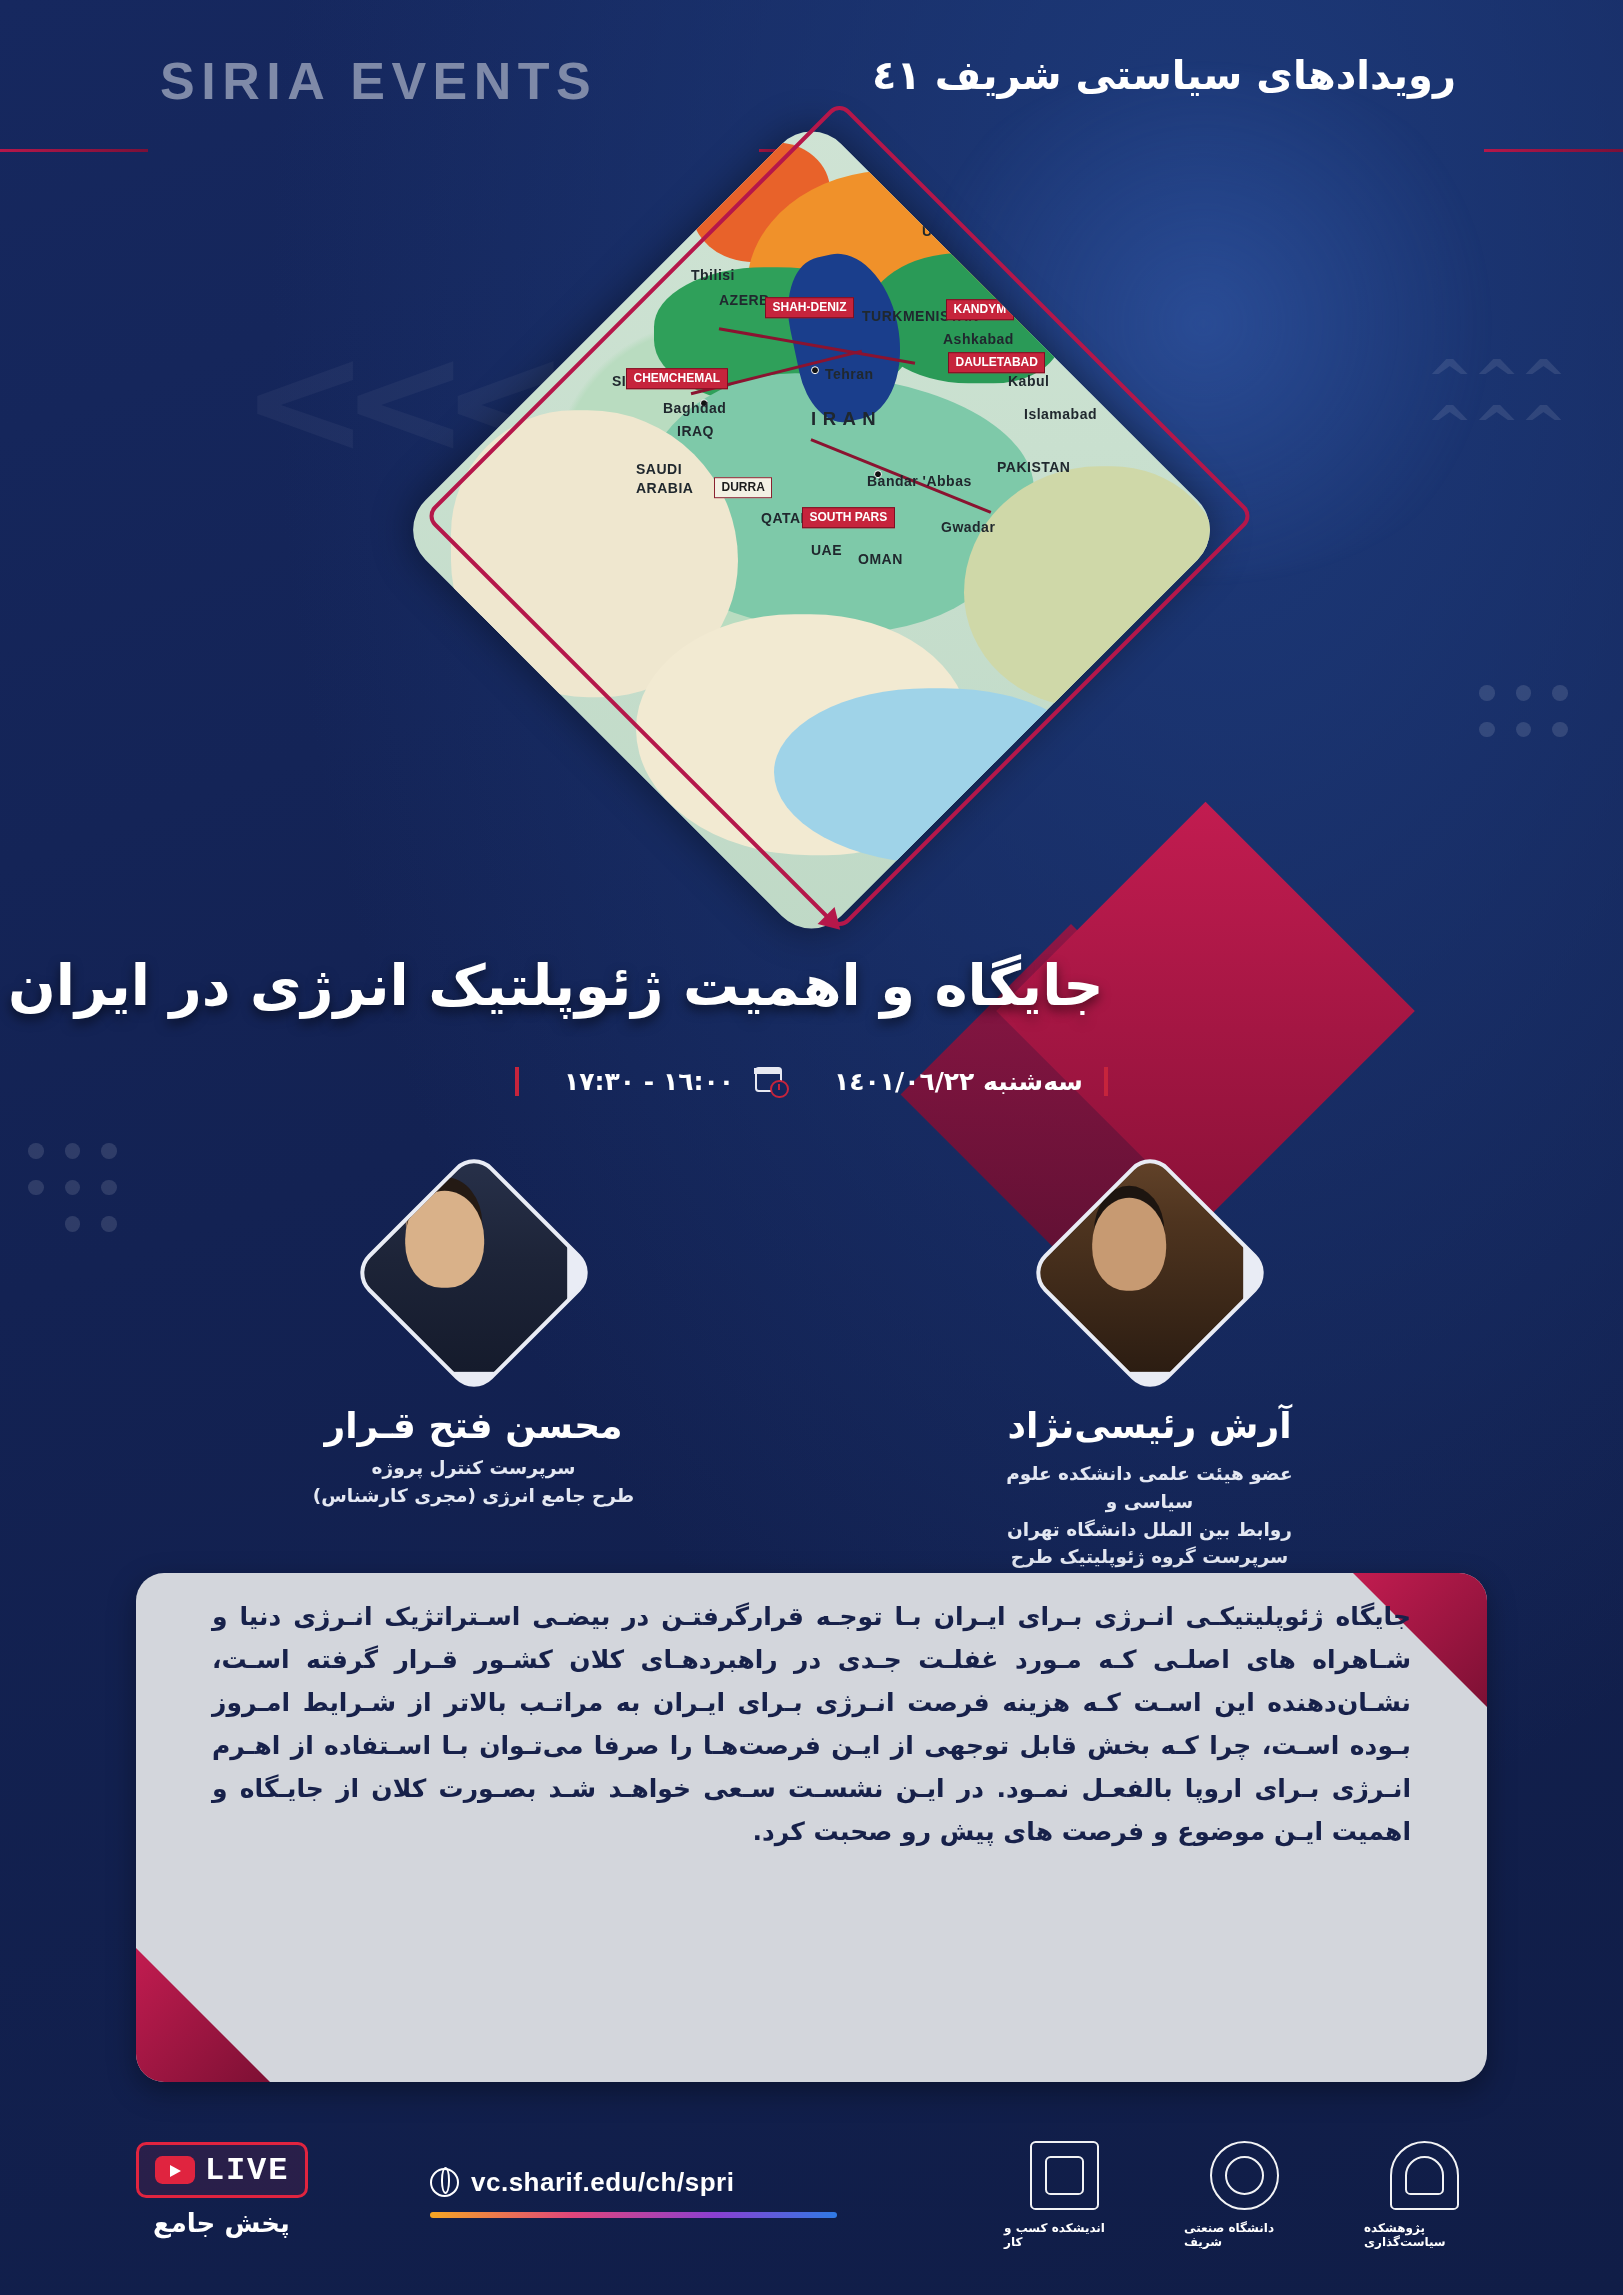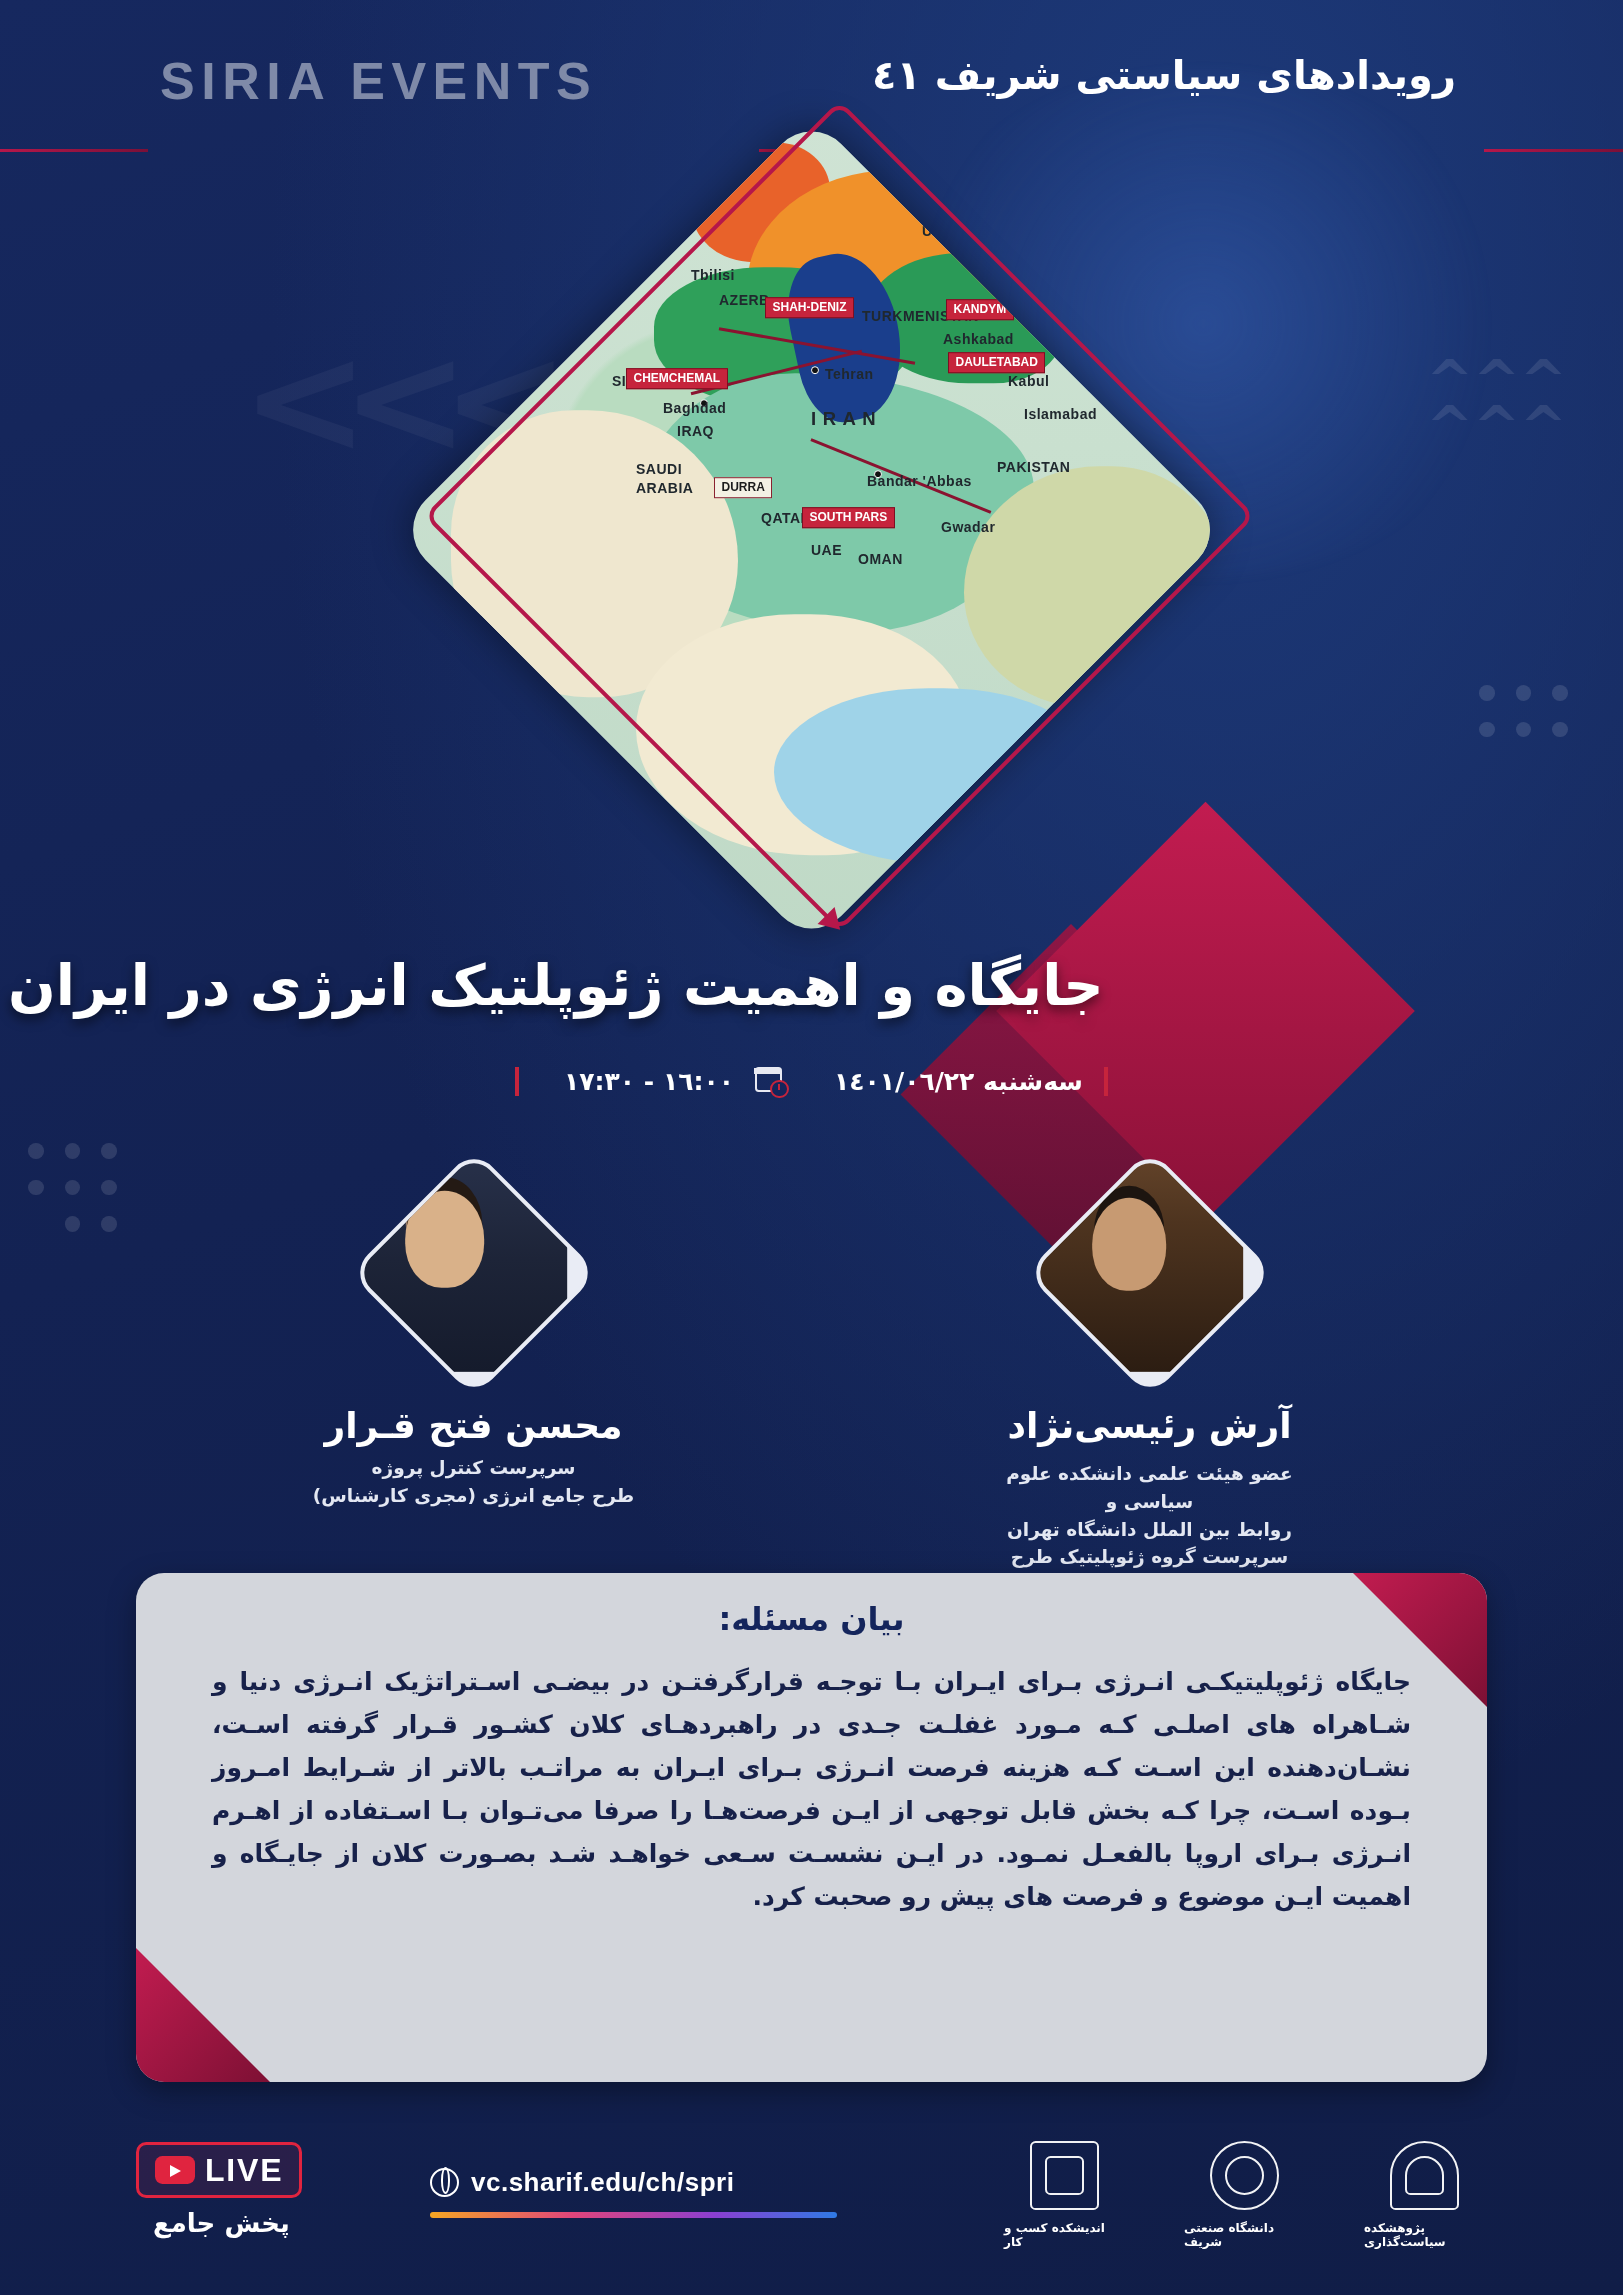--- a/index.html
+++ b/index.html
@@ -331,21 +331,21 @@
   }
 
   .live-box {
     position: absolute; left: 136px; bottom: 69px;
     display: flex; align-items: center; gap: 10.2px;
     border: 3.2px solid #e0243f; border-radius: 10.2px;
     padding: 6.5px 15.7px; background: rgba(224,36,63,0.12);
   }
   .live-text {
     color: #ffffff; font-size: 32px; font-weight: 800; letter-spacing: 1.9px;
-    font-family: Liberation Sans, sans-serif;
+    font-family: Liberation Mono, monospace;
   }
   .live-badge {
     width: 40px; height: 28px; border-radius: 7.4px; background: #e0243f;
     position: relative;
   }
   .live-badge:after {
     content:""; position:absolute; left:15.7px; top:8.8px; width:0; height:0;
     border-left: 11px solid #ffffff;
     border-top: 6px solid transparent;
     border-bottom: 6px solid transparent;
@@ -482,21 +482,20 @@
       </div>
       <div class="speaker-name">محسن فتح قـرار</div>
       <div class="speaker-role" style="white-space:pre-line;">سرپرست کنترل پروژه
 طرح جامع انرژی (مجری کارشناس)</div>
     </div>
   </div>
 
   <div class="card">
     <div class="card-accent-tr"></div>
     <div class="card-accent-bl"></div>
-    <div class="card-title">بیان مسئله:</div>
     <div class="card-body">جایگاه ژئوپلیتیکـی انـرژی بـرای ایـران بـا توجـه قرارگرفتـن در بیضـی اسـتراتژیک انـرژی دنیا و شـاهراه های اصلـی کـه مـورد غفلـت جـدی در راهبردهـای کلان کشـور قـرار گرفته اسـت، نشـان‌دهنده این اسـت کـه هزینه فرصت انـرژی بـرای ایـران به مراتـب بالاتر از شـرایط امـروز بـوده اسـت، چرا کـه بخش قابل توجهی از ایـن فرصت‌هـا را صرفا می‌تـوان بـا اسـتفاده از اهـرم انـرژی بـرای اروپا بالفعـل نمـود. در ایـن نشسـت سـعی خواهـد شـد بصـورت کلان از جایـگاه و اهمیت ایـن موضوع و فرصت های پیش رو صحبت کرد.</div>
   </div>
 
   <div class="footer">
     <div class="logos">
       <div class="logo-item">
         <div class="logo-mark m1"></div>
         <div class="logo-caption">پژوهشکده سیاست‌گذاری</div>
       </div>
       <div class="logo-item">

